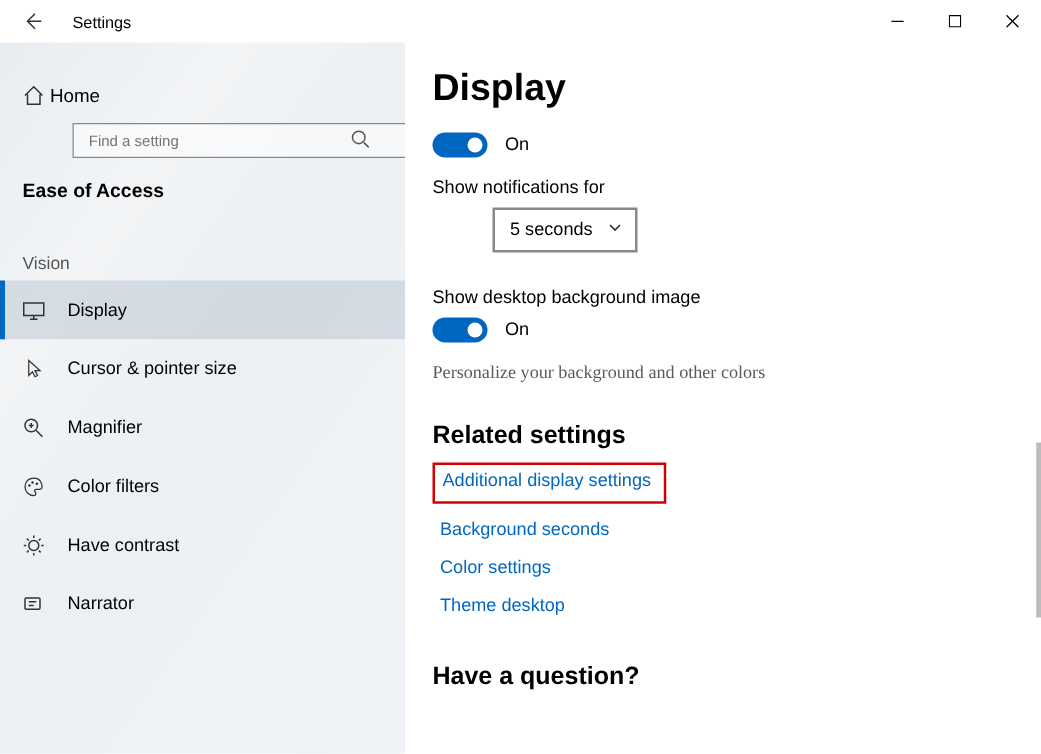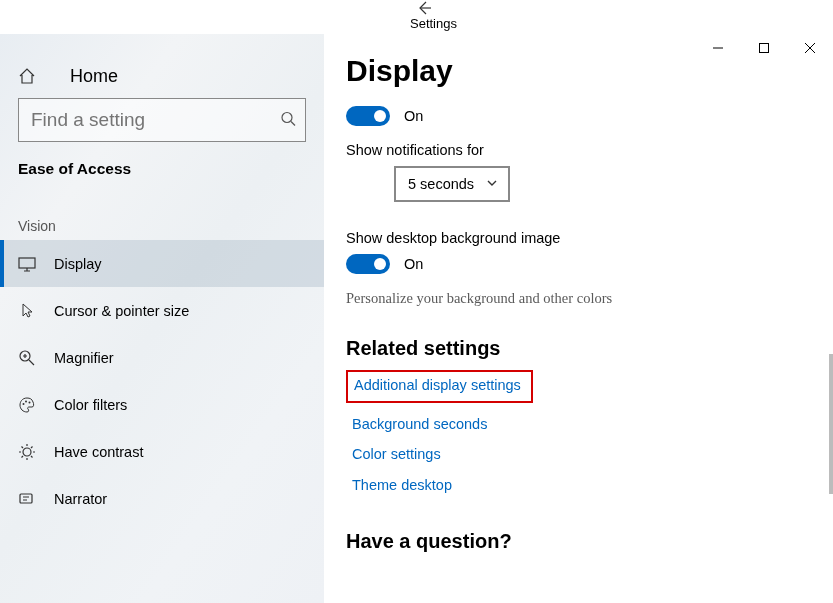--- a/index.html
+++ b/index.html
@@ -11,21 +11,20 @@
     width: 833px;
     height: 603px;
     overflow: hidden;
   }
   .titlebar {
     height: 34px;
     display: flex;
     align-items: center;
     padding-left: 14px;
     background: #fff;
-    flex-direction: column;
   }
   .back-btn {
     width: 24px; height: 24px;
     display: flex; align-items: center; justify-content: center;
     cursor: pointer;
   }
   .titlebar .title {
     margin-left: 20px;
     font-size: 13px;
   }
@@ -51,37 +50,38 @@
     padding-top: 20px;
   }
   .sidebar-scroll {
     height: 100%;
     overflow-y: auto;
   }
   .home-row {
     display: flex;
     align-items: center;
     padding: 8px 18px;
-    gap: 34px;
-    font-size: 18px;
+    gap: 4px;
+    font-size: 15px;
     cursor: pointer;
     height: 44px;
   }
   .search-wrap {
     padding: 0 18px 12px 18px;
   }
   .search {
     width: 100%;
-    height: 44px;
+    height: 28px;
     border: 1px solid #888;
     background: rgba(255,255,255,0.5);
     padding: 0 36px 0 12px;
-    font-size: 19px;
+    font-size: 12px;
     outline: none;
     position: relative;
+    margin-left: 40px;
   }
   .search-container { position: relative; }
   .search-icon {
     position: absolute;
     right: 10px; top: 50%;
     transform: translateY(-50%);
     pointer-events: none;
   }
   .section-header {
     padding: 6px 18px 10px 18px;

